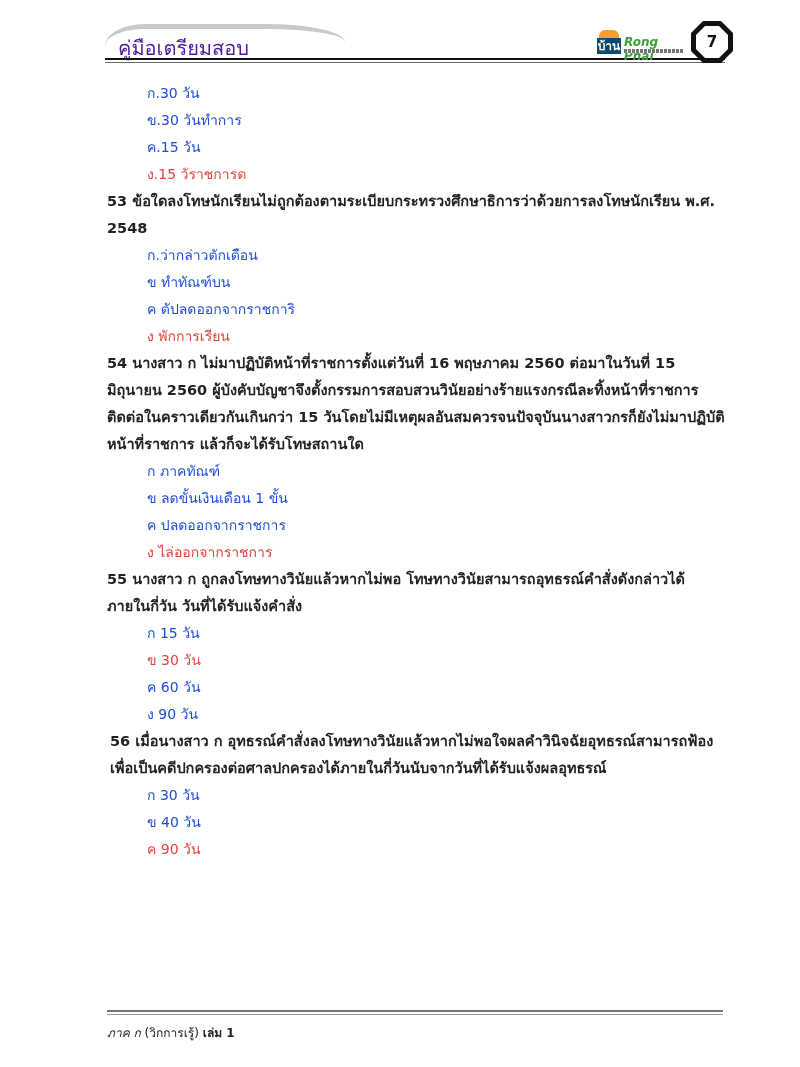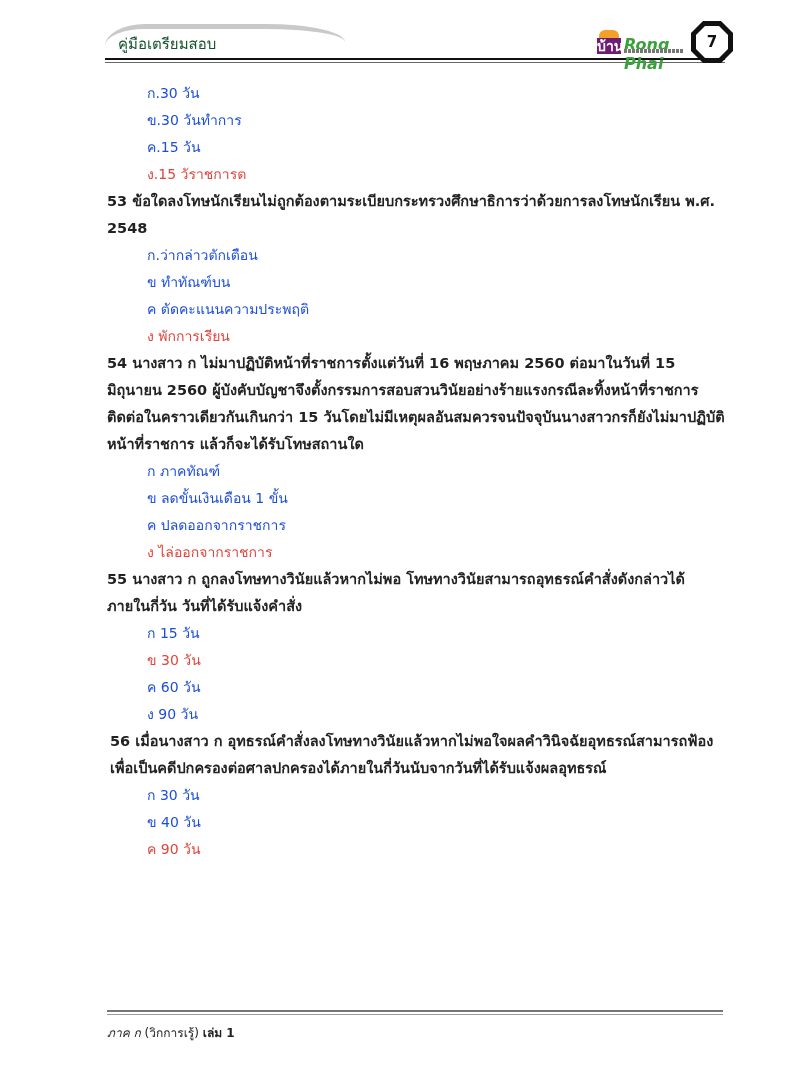--- a/index.html
+++ b/index.html
@@ -2,29 +2,29 @@
 <html><head>
 <meta charset="utf-8">
 <style>
   html, body { margin: 0; padding: 0; background: #ffffff; }
   body { width: 800px; height: 1067px; position: relative; overflow: hidden;
          font-family: "DejaVu Sans", "Liberation Sans", sans-serif; color: #222; }
 
   
   .hdr-tab { position: absolute; left: 105px; top: 24px; width: 240px; height: 30px;
              border-top: 5px solid #c9c9c9; border-top-left-radius: 40px 22px; border-top-right-radius: 80px 18px; }
-  .hdr-title { position: absolute; left: 118px; top: 32px; font-size: 15px; color: #14532d; }
+  .hdr-title { position: absolute; left: 118px; top: 32px; font-size: 20px; color: #4c1d95; }
   .hdr-rule1 { position: absolute; left: 105px; top: 58px; width: 620px; height: 2px; background: #111; }
   .hdr-rule2 { position: absolute; left: 105px; top: 62px; width: 620px; height: 1px; background: #666; }
 
   .logo { position: absolute; left: 597px; top: 28px; width: 92px; height: 28px; }
-  .logo-box { position: absolute; left: 0; top: 10px; width: 24px; height: 16px; background: #701a75; color:#fff;
-              font-size: 14px; font-weight: bold; text-align:center; line-height:16px; }
+  .logo-box { position: absolute; left: 0; top: 10px; width: 24px; height: 16px; background: #0c4a6e; color:#fff;
+              font-size: 12px; font-weight: bold; text-align:center; line-height:16px; }
   .logo-roof { position: absolute; left: 2px; top: 2px; width: 20px; height: 8px; background: #f4a12a; border-radius: 6px 6px 0 0; }
-  .logo-text { position: absolute; left: 27px; top: 7px; font-size: 16px; font-weight: bold; font-style: italic; color: #3aa23a; font-family: "DejaVu Sans", sans-serif; }
+  .logo-text { position: absolute; left: 27px; top: 7px; font-size: 12px; font-weight: bold; font-style: italic; color: #3aa23a; font-family: "DejaVu Sans", sans-serif; }
   .logo-sub { position: absolute; left: 27px; top: 21px; width: 60px; height: 4px; background: repeating-linear-gradient(90deg,#777 0 3px,#fff 3px 4px); }
 
   .page-badge { position: absolute; left: 690px; top: 20px; width: 44px; height: 44px; }
   .page-num { position: absolute; left: 0; top: 0; width: 44px; height: 44px; line-height: 44px; text-align: center;
               font-size: 15px; font-weight: bold; color: #111; }
 
   
   .content { position: absolute; left: 107px; top: 80px; width: 620px; }
   .q { font-size: 14.5px; font-weight: bold; color: #222; line-height: 27px; margin: 0; }
   .opt { font-size: 14px; color: #1d4ed8; line-height: 27px; margin: 0 0 0 40px; }
@@ -66,21 +66,21 @@
     <p class="opt">ก.30 วัน</p>
     <p class="opt">ข.30 วันทำการ</p>
     <p class="opt">ค.15 วัน</p>
     <p class="opt correct">ง.15 วัราชการต</p>
   </div>
 
   <div>
     <p class="q">53 ข้อใดลงโทษนักเรียนไม่ถูกต้องตามระเบียบกระทรวงศึกษาธิการว่าด้วยการลงโทษนักเรียน พ.ศ. 2548</p>
     <p class="opt">ก.ว่ากล่าวตักเตือน</p>
     <p class="opt">ข ทำทัณฑ์บน</p>
-    <p class="opt">ค ตัดคะแนนความประพฤติ</p>
+    <p class="opt">ค ตัปลดออกจากราชการิ</p>
     <p class="opt correct">ง พักการเรียน</p>
   </div>
 
   <div>
     <p class="q">54 นางสาว ก ไม่มาปฏิบัติหน้าที่ราชการตั้งแต่วันที่ 16 พฤษภาคม  2560 ต่อมาในวันที่ 15 มิถุนายน 2560 ผู้บังคับบัญชาจึงตั้งกรรมการสอบสวนวินัยอย่างร้ายแรงกรณีละทิ้งหน้าที่ราชการติดต่อในคราวเดียวกันเกินกว่า 15 วันโดยไม่มีเหตุผลอันสมควรจนปัจจุบันนางสาวกรก็ยังไม่มาปฏิบัติหน้าที่ราชการ แล้วก็จะได้รับโทษสถานใด</p>
     <p class="opt">ก ภาคทัณฑ์</p>
     <p class="opt">ข ลดขั้นเงินเดือน 1 ขั้น</p>
     <p class="opt">ค ปลดออกจากราชการ</p>
     <p class="opt correct">ง ไล่ออกจากราชการ</p>
   </div>

